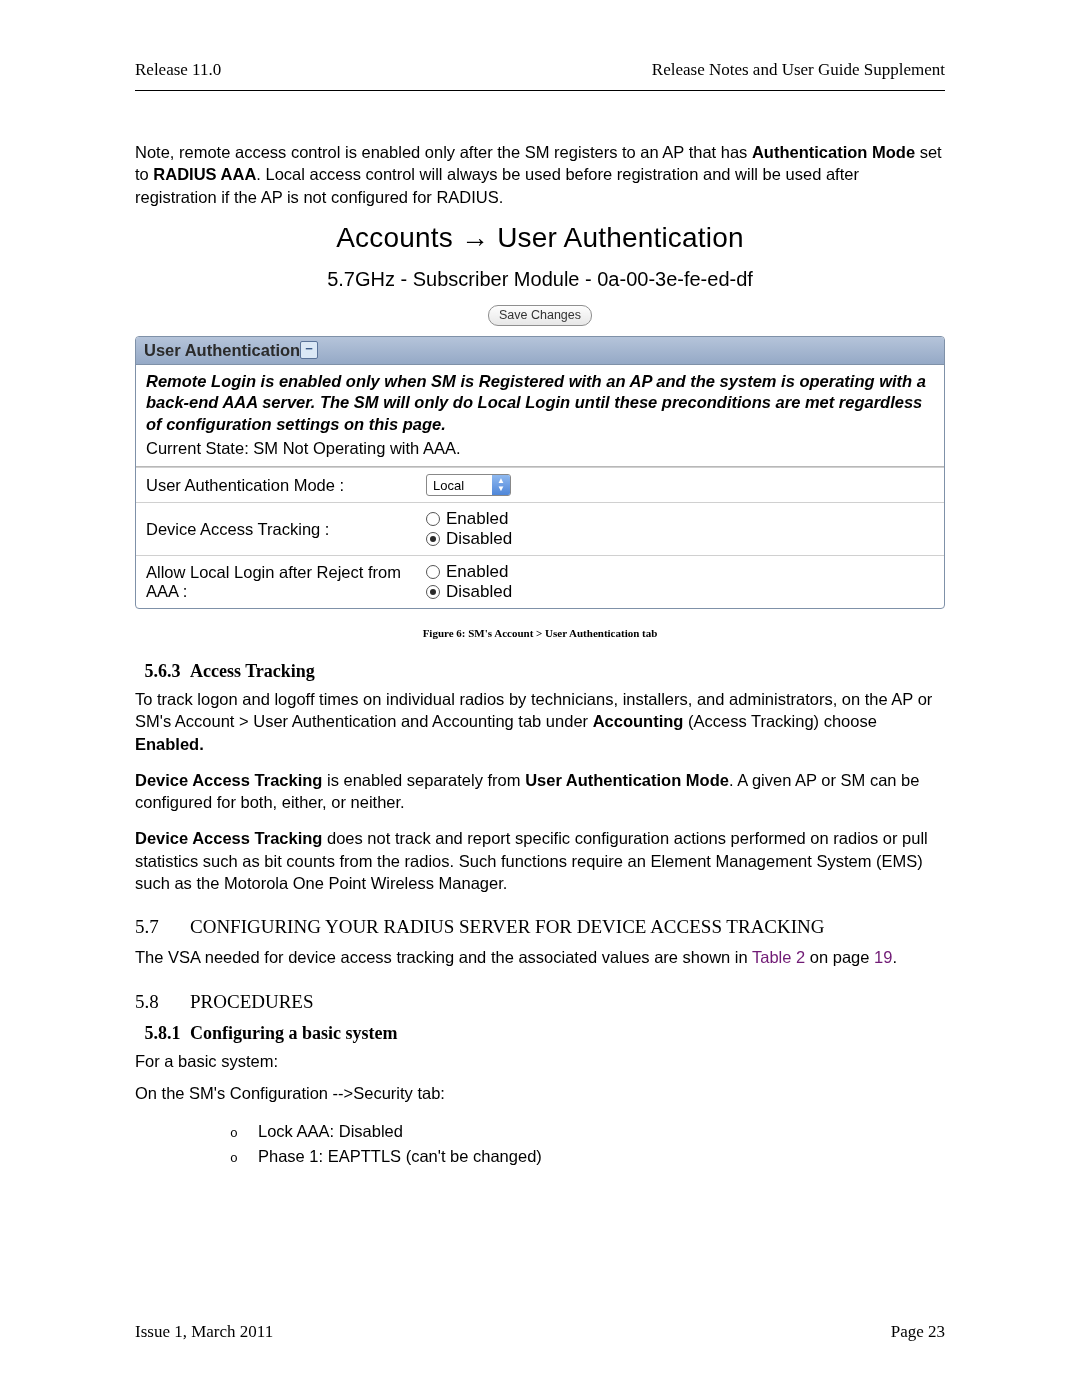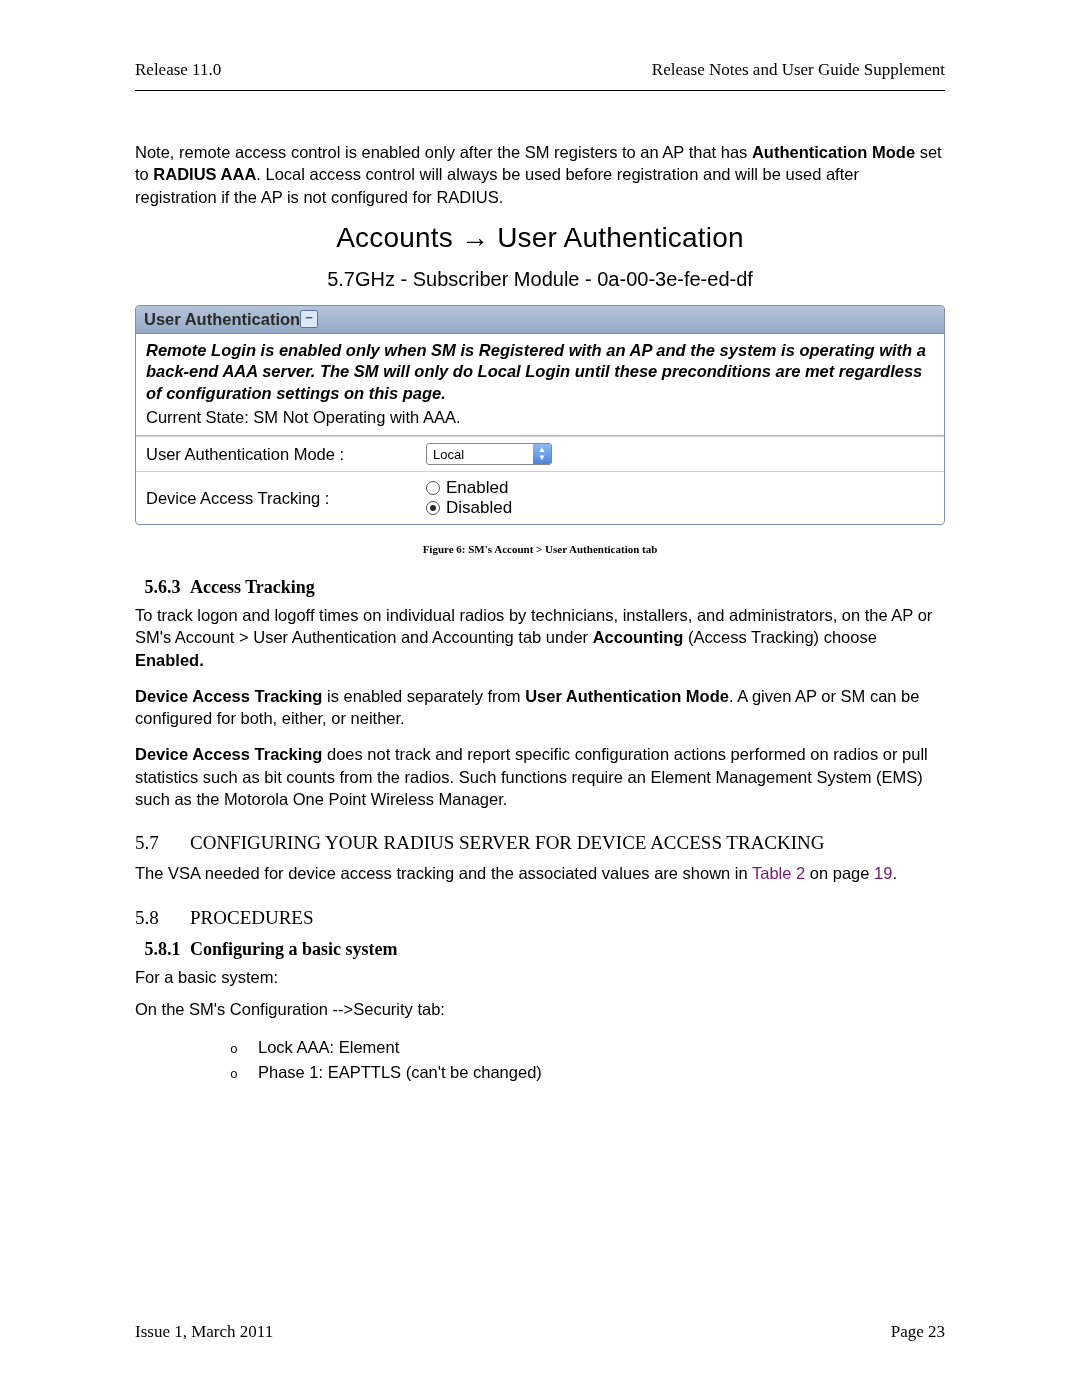--- a/index.html
+++ b/index.html
@@ -112,21 +112,20 @@
   .panel td.label-cell { width: 260px; }
   .select-sim {
     display: inline-flex;
     align-items: center;
     border: 1px solid #888;
     border-radius: 3px;
     height: 20px;
     background: #fff;
     font-size: 13px;
     overflow: hidden;
-    gap: 41px;
   }
   .select-sim .sel-text { padding: 0 28px 0 6px; }
   .select-sim .sel-arrows {
     width: 18px; height: 100%;
     background: linear-gradient(#8fb9f0, #4f86d8);
     display: flex; flex-direction: column;
     align-items: center; justify-content: center;
     color: #fff; font-size: 8px; line-height: 8px;
   }
   .radio-row { display: flex; align-items: center; gap: 4px; font-size: 17px; }
@@ -202,20 +201,23 @@
   </div>
   <hr class="header-rule">
 
   <p class="body-text">
     <span>Note, remote access control is enabled only after the SM registers to an AP that has </span><b>Authentication Mode</b><span> set to </span><b>RADIUS AAA</b><span>. Local access control will always be used before registration and will be used after registration if the AP is not configured for RADIUS.</span>
   </p>
 
   <div class="fig-wrap">
     <div class="fig-title">Accounts → User Authentication</div>
     <div class="fig-sub">5.7GHz - Subscriber Module - 0a-00-3e-fe-ed-df</div>
+    <div class="save-btn-row">
+      <span class="save-btn">Save Changes</span>
+    </div>
 
     <div class="panel">
       <div class="panel-header">
         <span>User Authentication</span>
         <span class="collapse-box">−</span>
       </div>
       <div class="note">Remote Login is enabled only when SM is Registered with an AP and the system is operating with a back-end AAA server. The SM will only do Local Login until these preconditions are met regardless of configuration settings on this page.</div>
       <div class="state">Current State: SM Not Operating with AAA.</div>
       <table>
         <tbody>
@@ -234,20 +236,33 @@
             <div class="radio-row">
               <span class="radio"></span>
               <span>Enabled</span>
             </div>
             <div class="radio-row">
               <span class="radio sel"></span>
               <span>Disabled</span>
             </div>
           </td>
         </tr>
+        <tr>
+          <td class="label-cell">Allow Local Login after Reject from AAA :</td>
+          <td>
+            <div class="radio-row">
+              <span class="radio"></span>
+              <span>Enabled</span>
+            </div>
+            <div class="radio-row">
+              <span class="radio sel"></span>
+              <span>Disabled</span>
+            </div>
+          </td>
+        </tr>
       </tbody>
         </table>
     </div>
 
     <div class="figcap">Figure 6: SM's Account &gt; User Authentication tab</div>
   </div>
 
   <div class="h3">
     <span class="num">5.6.3</span><span>Access Tracking</span>
   </div>
@@ -273,21 +288,21 @@
     <span class="num">5.8</span>
     <span class="txt">PROCEDURES</span>
   </div>
 
   <div class="h3">
     <span class="num">5.8.1</span><span>Configuring a basic system</span>
   </div>
   <p class="body-text" style="margin-bottom:10px">For a basic system:</p>
   <p class="body-text" style="margin-bottom:18px">On the SM's Configuration --&gt;Security tab:</p>
   <div class="bullets">
-    <div class="bi">Lock AAA: Element</div>
+    <div class="bi">Lock AAA: Disabled</div>
     <div class="bi">Phase 1: EAPTTLS (can't be changed)</div>
   </div>
 
   <div class="footer-row">
     <span>Issue 1, March 2011</span>
     <span>Page 23</span>
   </div>
 
 </div>
 

